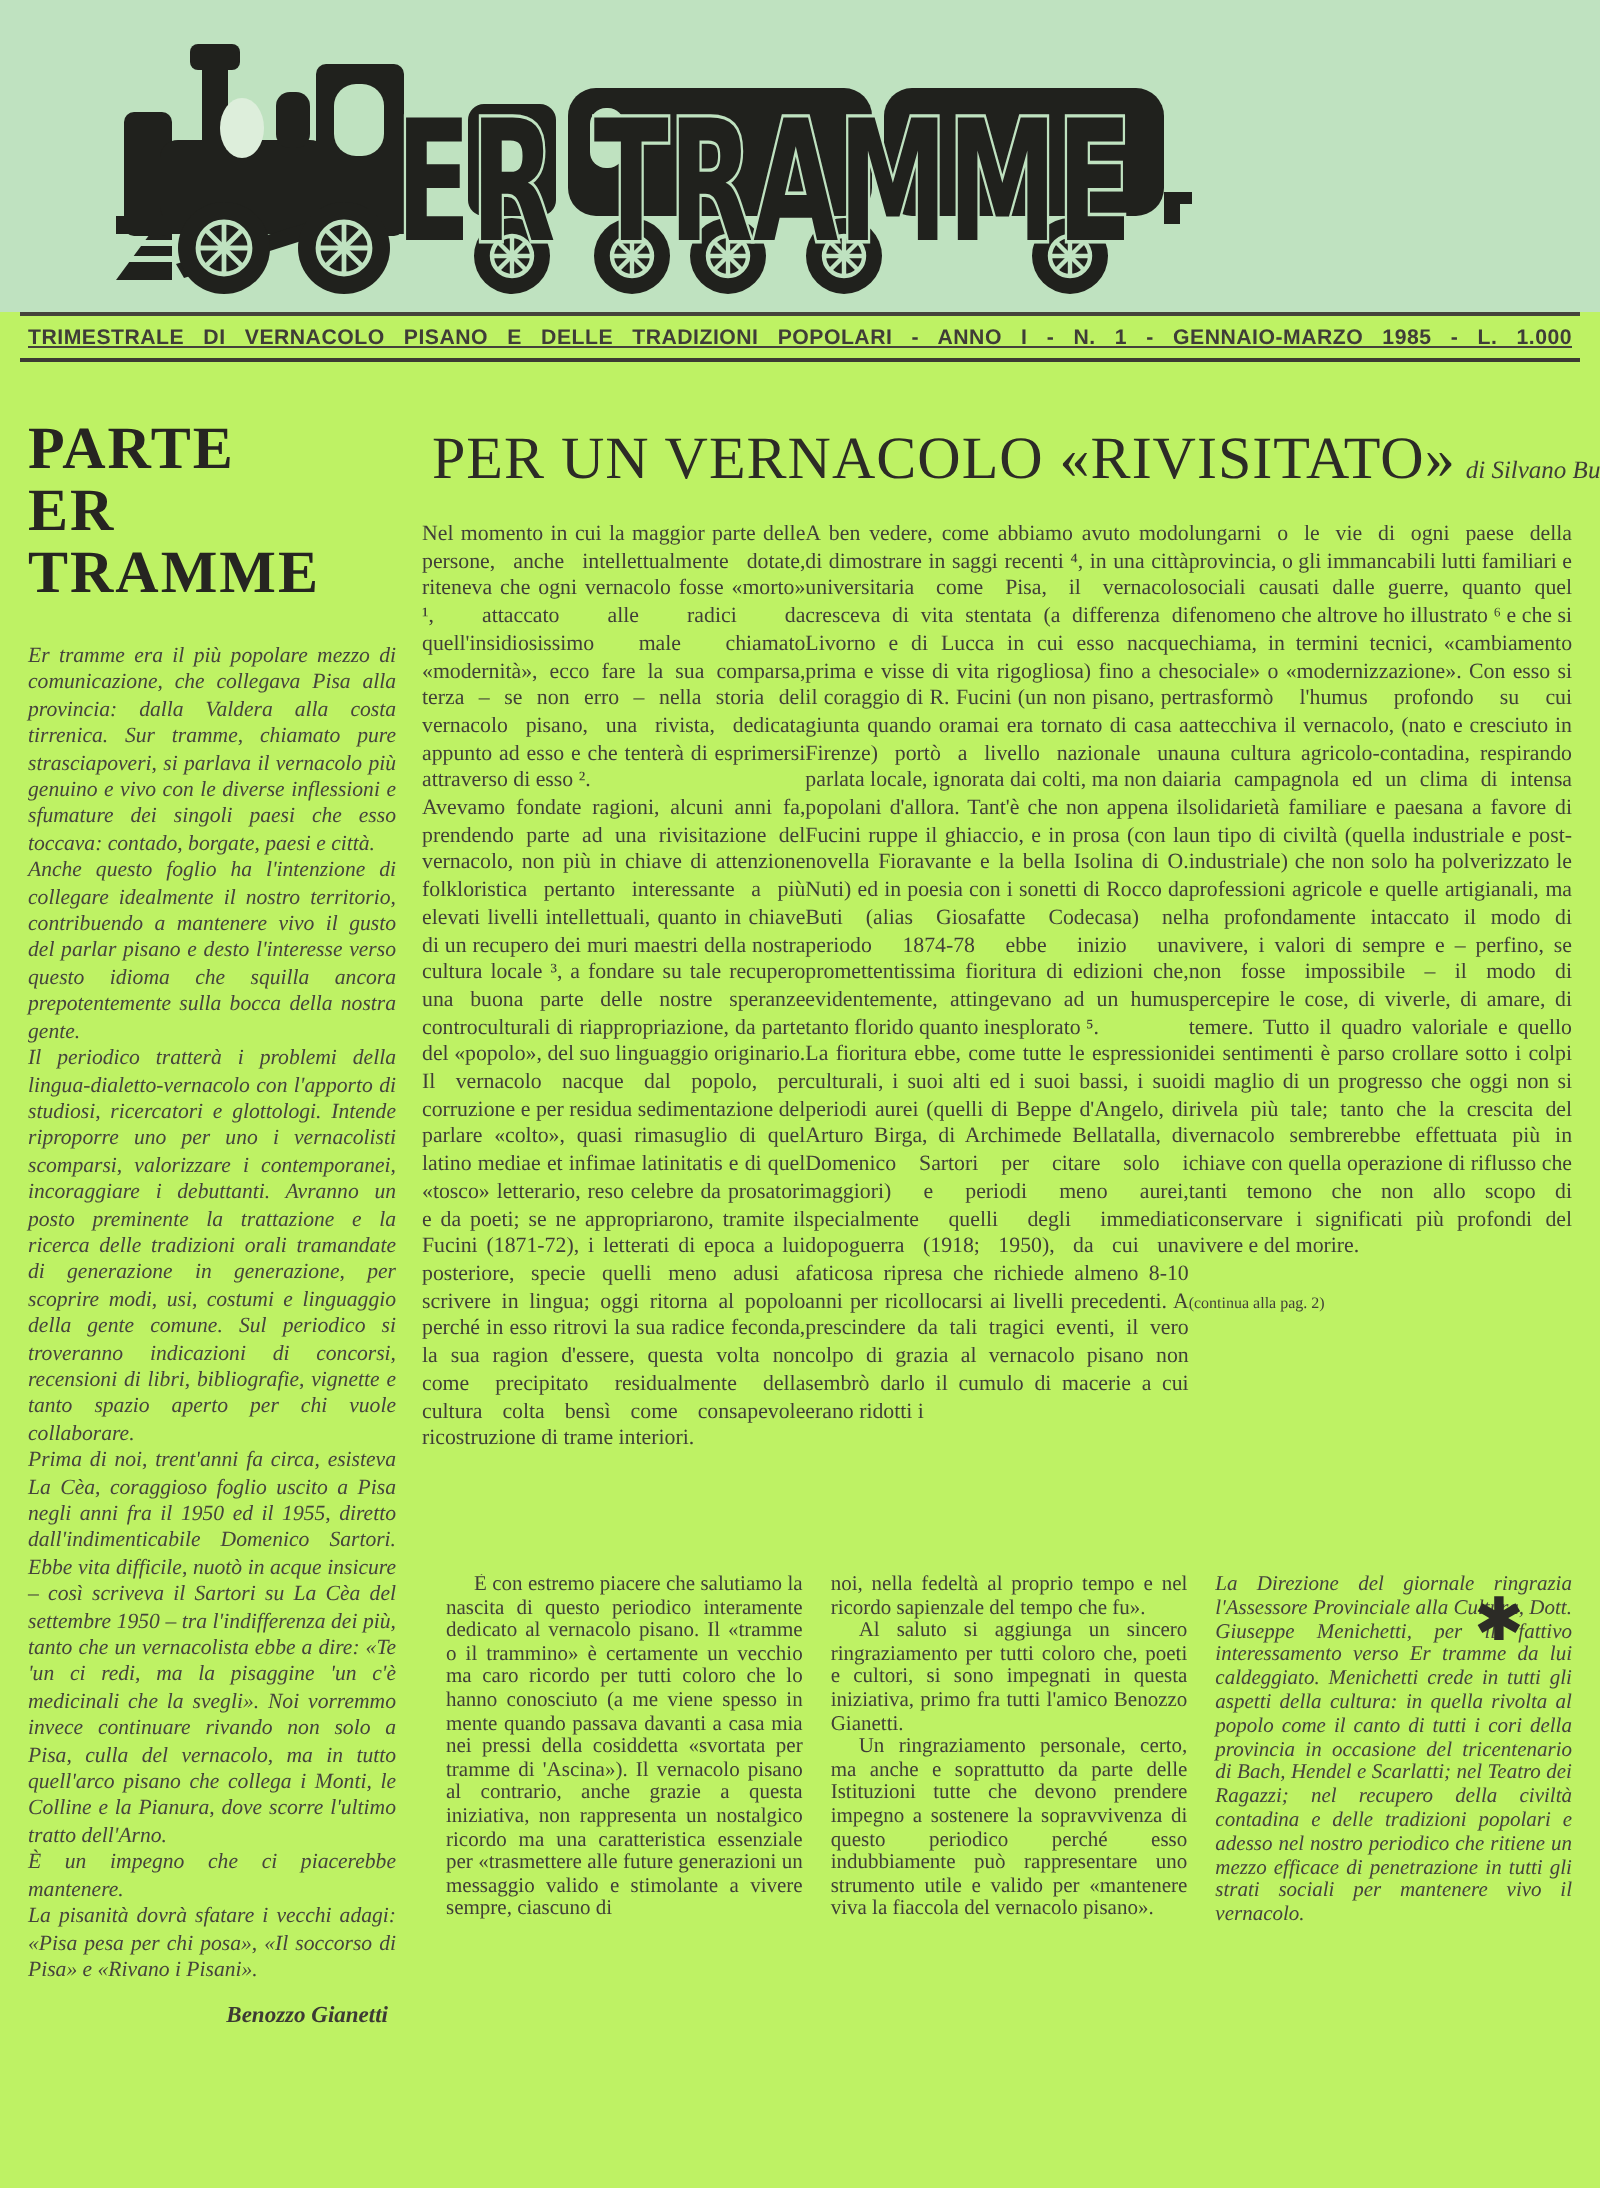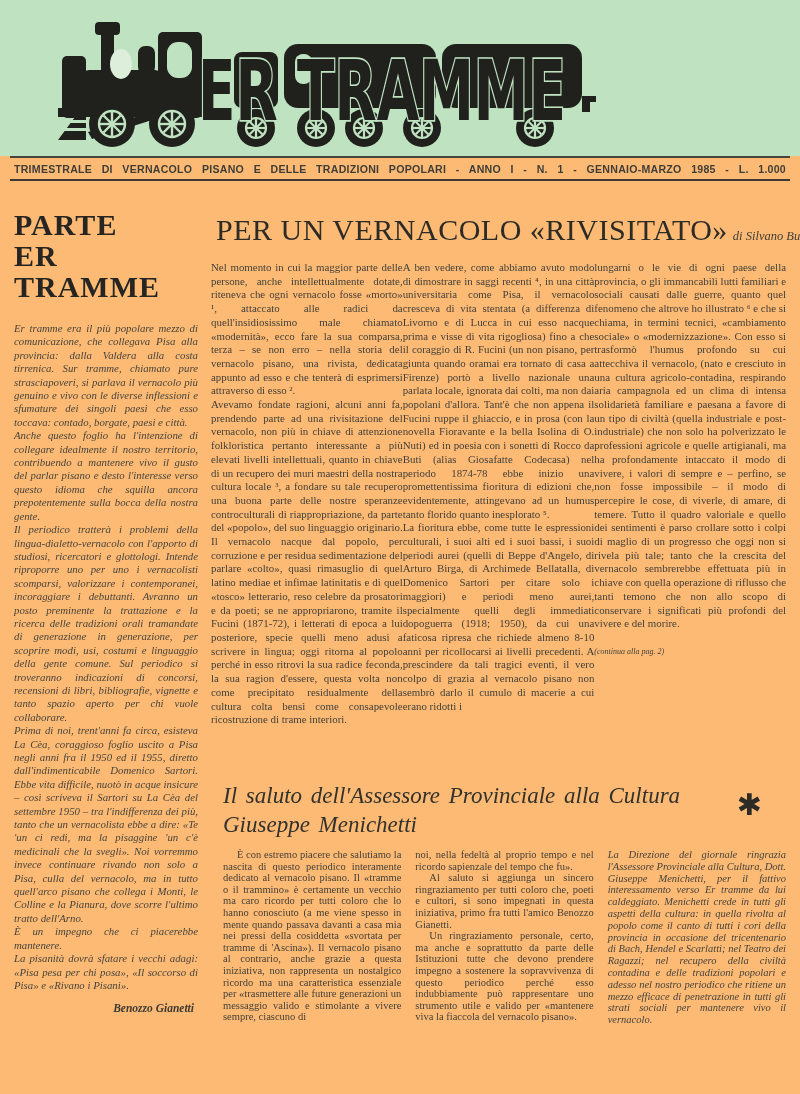--- a/index.html
+++ b/index.html
@@ -1,36 +1,37 @@
 <!DOCTYPE html>
 <html lang="it"><head>
 <meta charset="utf-8">
 <style>
   html,body{margin:0;padding:0;}
   .page{
     position:relative;
     width:800px;height:1094px;
-    background:#fdba74;
+    background:#bef264;
     overflow:hidden;
     font-family:"Liberation Serif", serif;
     color:#44423b;
   }
   
   .masthead{
     height:156px;
     background:#bfe2c0;
     position:relative;
   }
   .masthead svg{display:block;width:800px;height:156px;}
   
   .subtitle-bar{
     margin:0 10px;
     border-top:2px solid #45433b;
     border-bottom:2px solid #3c3a33;
     padding:5px 4px 4px 4px;
+    text-decoration:underline;
   }
   .subtitle-bar .line{
     font-family:"Liberation Sans", sans-serif;
     font-weight:bold;
     font-size:10.6px;
     letter-spacing:0.25px;
     color:#3f3d37;
     text-align:justify;
     text-align-last:justify;
     white-space:nowrap;
@@ -104,21 +105,20 @@
   .art-col p{
     margin:0;
     font-size:10.9px;
     line-height:13.7px;
     text-align:justify;
     color:#413f38;
   }
   .continuation{
     margin-top:14px !important;
     text-align:left;
-    font-style:italic;
     font-size:8px !important;
     color:#56544c;
     padding-right:10px;
   }
 
   
   .saluto{
     position:relative;
     margin:4px 0 0 12px;
   }
@@ -322,24 +322,20 @@
           </div>
           <div class="art-col">
             <p>lungarni o le vie di ogni paese della provincia, o gli immancabili lutti familiari e sociali causati dalle guerre, quanto quel fenomeno che altrove ho illustrato ⁶ e che si chiama, in termini tecnici, «cambiamento sociale» o «modernizzazione». Con esso si trasformò l'humus profondo su cui attecchiva il vernacolo, (nato e cresciuto in una cultura agricolo-contadina, respirando aria campagnola ed un clima di intensa solidarietà familiare e paesana a favore di un tipo di civiltà (quella industriale e post-industriale) che non solo ha polverizzato le professioni agricole e quelle artigianali, ma ha profondamente intaccato il modo di vivere, i valori di sempre e – perfino, se non fosse impossibile – il modo di percepire le cose, di viverle, di amare, di temere. Tutto il quadro valoriale e quello dei sentimenti è parso crollare sotto i colpi di maglio di un progresso che oggi non si rivela più tale; tanto che la crescita del vernacolo sembrerebbe effettuata più in chiave con quella operazione di riflusso che tanti temono che non allo scopo di conservare i significati più profondi del vivere e del morire.</p>
             <p class="continuation">(continua alla pag. 2)</p>
           </div>
         </div>
       </div>
 
       <div class="saluto">
         <span class="star">✱</span>
-        <h3 class="saluto-title">
-          <span>Il saluto dell'Assessore Provinciale alla Cultura</span><br>
-          <span>Giuseppe Menichetti</span>
-        </h3>
         <div class="saluto-cols">
           <div class="saluto-col">
             <p class="indent">È con estremo piacere che salutiamo la nascita di questo periodico interamente dedicato al vernacolo pisano. Il «tramme o il trammino» è certamente un vecchio ma caro ricordo per tutti coloro che lo hanno conosciuto (a me viene spesso in mente quando passava davanti a casa mia nei pressi della cosiddetta «svortata per tramme di 'Ascina»). Il vernacolo pisano al contrario, anche grazie a questa iniziativa, non rappresenta un nostalgico ricordo ma una caratteristica essenziale per «trasmettere alle future generazioni un messaggio valido e stimolante a vivere sempre, ciascuno di</p>
           </div>
           <div class="saluto-col">
             <p>noi, nella fedeltà al proprio tempo e nel ricordo sapienzale del tempo che fu».</p>
             <p class="indent">Al saluto si aggiunga un sincero ringraziamento per tutti coloro che, poeti e cultori, si sono impegnati in questa iniziativa, primo fra tutti l'amico Benozzo Gianetti.</p>
             <p class="indent">Un ringraziamento personale, certo, ma anche e soprattutto da parte delle Istituzioni tutte che devono prendere impegno a sostenere la sopravvivenza di questo periodico perché esso indubbiamente può rappresentare uno strumento utile e valido per «mantenere viva la fiaccola del vernacolo pisano».</p>
           </div>
           <div class="saluto-col italic">

